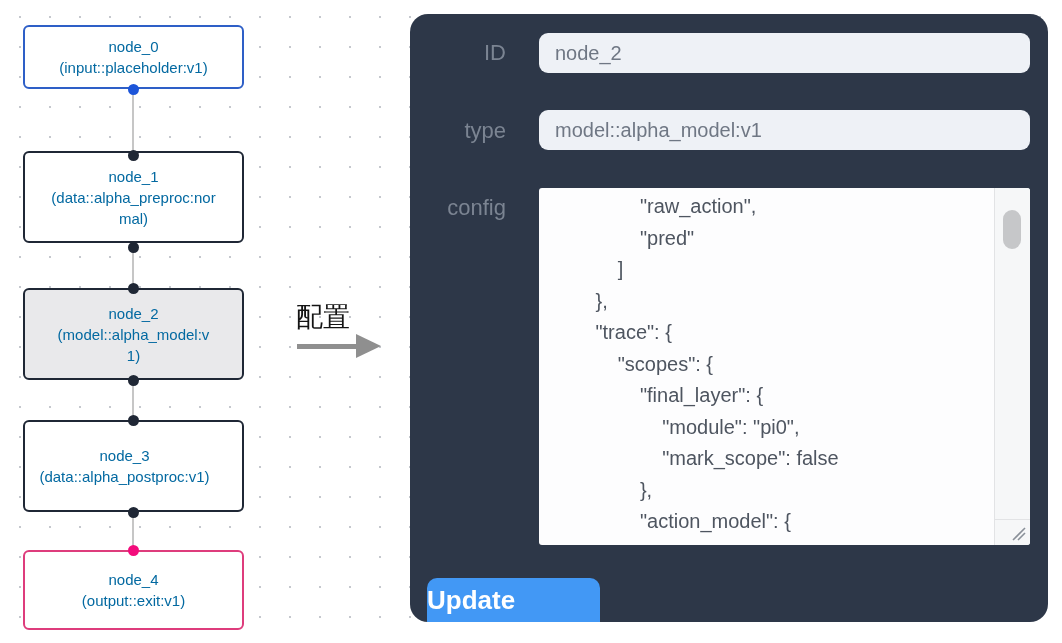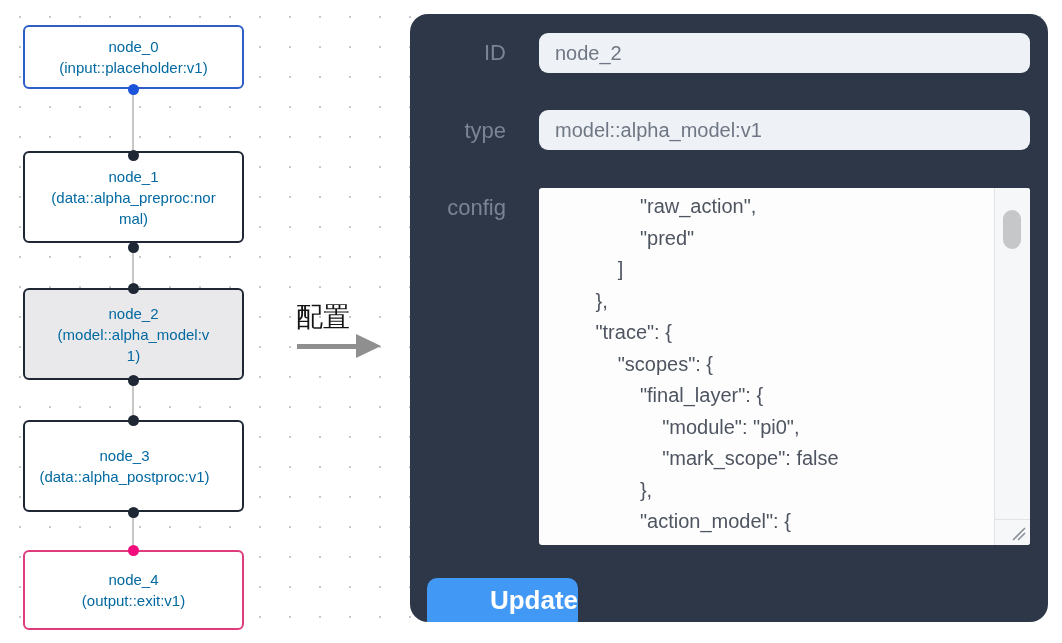--- a/index.html
+++ b/index.html
@@ -90,25 +90,25 @@
     position:absolute; left:8px; top:22px; width:18px; height:39px;
     background:#c6c7c9; border-radius:9px;
   }
   .resize-cell {
     position:absolute; left:0; right:0; bottom:0; height:26px;
     border-top:1px solid #e2e3e5;
   }
   .resize-cell svg { position:absolute; right:3px; bottom:3px; }
 
   .update-btn {
-    position:absolute; left:17px; top:564px; width:151px; height:44px;
+    position:absolute; left:17px; top:564px; width:173px; height:44px;
     background:#4298f5; color:#ffffff; border:none;
     border-radius:10px 10px 0 0;
     font-family:"Liberation Sans", sans-serif;
-    font-size:26px; font-weight:600; text-align:right; cursor:pointer;
+    font-size:26px; font-weight:600; text-align:left; cursor:pointer;
   }
 </style>
 </head>
 <body>
 
 <div>
 
   <div class="edge" style="top:89px;  height:66px;"></div>
   <div class="edge" style="top:247px; height:41px;"></div>
   <div class="edge" style="top:380px; height:40px;"></div>

